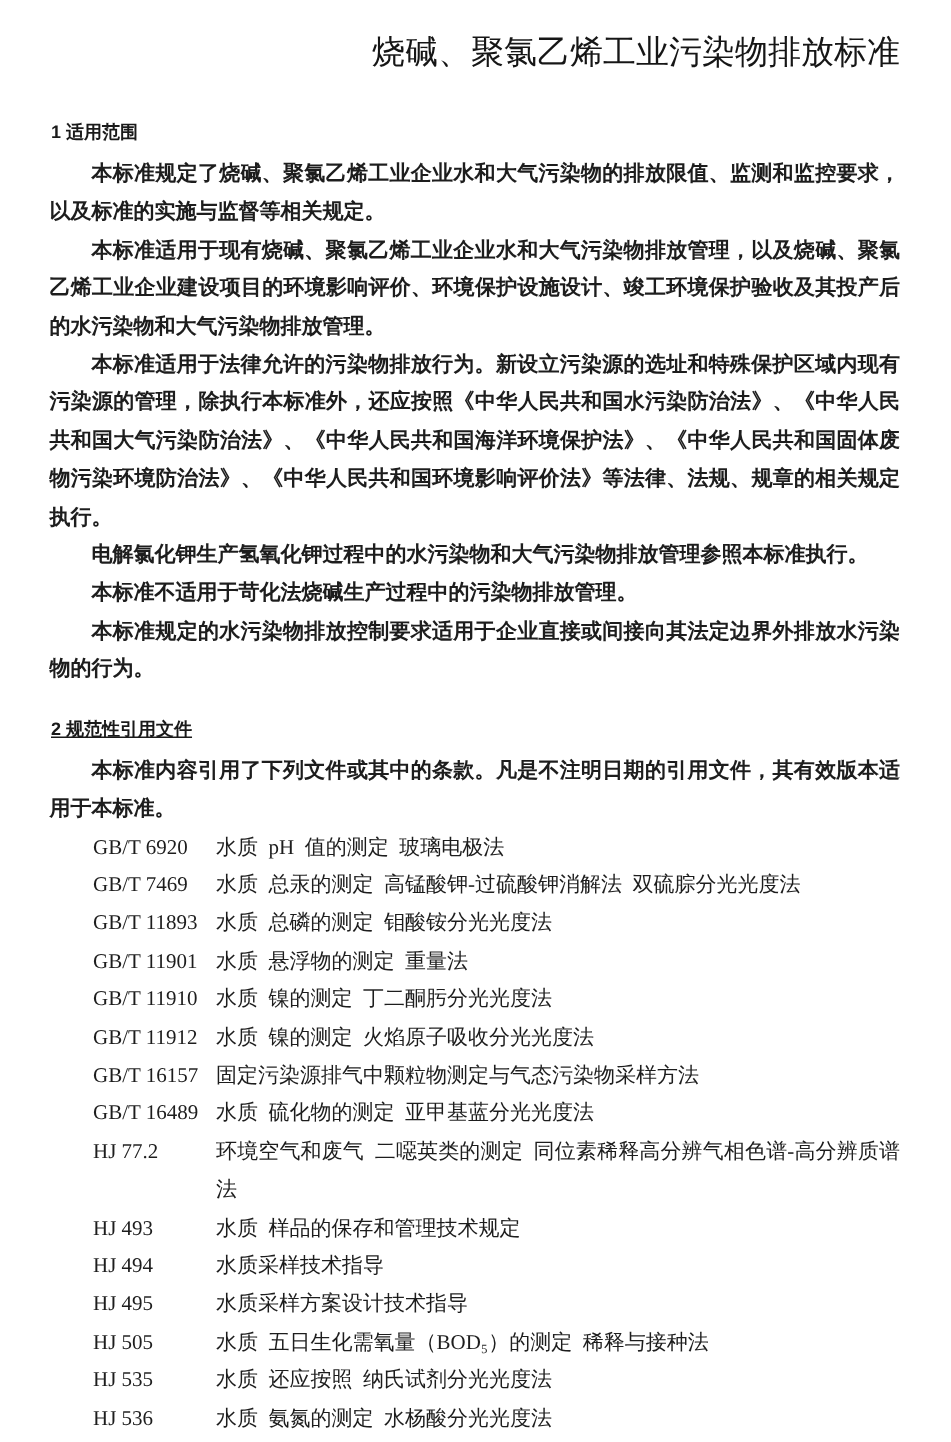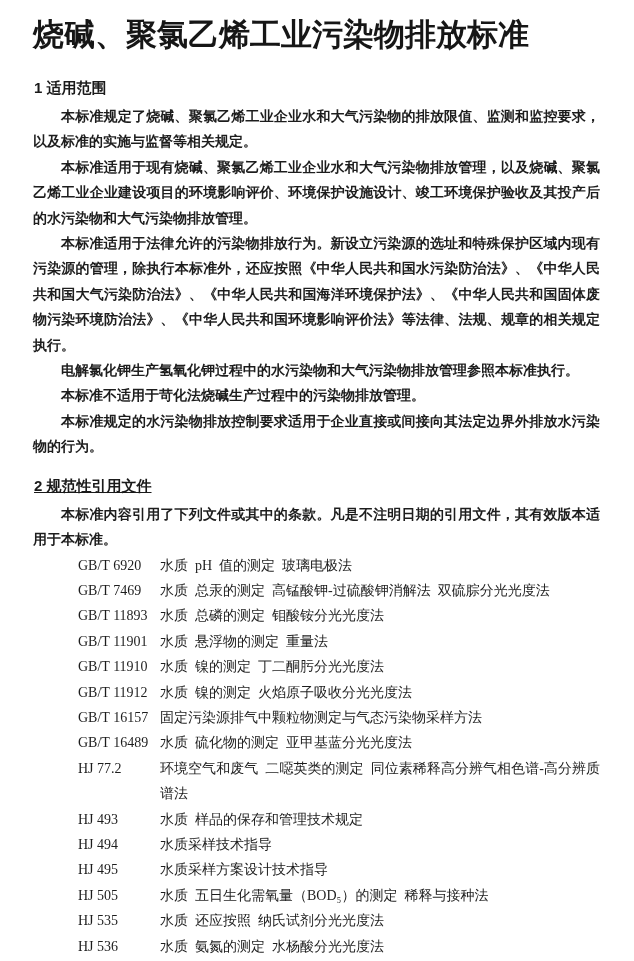--- a/index.html
+++ b/index.html
@@ -17,30 +17,30 @@
   }
   .page {
     box-sizing: border-box;
     width: 634px;
     min-height: 961px;
     padding: 12px 34px 24px 33px;
     background: #ffffff;
   }
   .doc-title {
     font-family: "Liberation Sans", "DejaVu Sans", sans-serif;
-    font-size: 31px;
-    font-weight: 700;
-    text-align: left;
+    font-size: 22px;
+    font-weight: 400;
+    text-align: right;
     margin: 6px 0 0 0;
     line-height: 34px;
     color: #161616;
   }
   .sec-heading {
     font-family: "Liberation Sans", "DejaVu Sans", sans-serif;
-    font-size: 15px;
+    font-size: 12px;
     font-weight: 700;
     margin: 26px 0 6px 1px;
     line-height: 20px;
     color: #1a1a1a;
   }
   .sec-heading.second {
     margin-top: 16px;
     text-decoration: underline;
   }
   .para {
@@ -53,21 +53,20 @@
     font-weight: bold;
   }
   .ref-list {
     margin: 0 0 0 29px;
     font-size: 14px;
     line-height: 25.4px;
   }
   .ref-row {
     display: flex;
     align-items: flex-start;
-    margin-left: 16px;
   }
   .ref-code {
     flex: 0 0 82px;
     white-space: pre;
   }
   .ref-desc {
     flex: 1 1 auto;
     white-space: pre-wrap;
     text-align: justify;
   }

